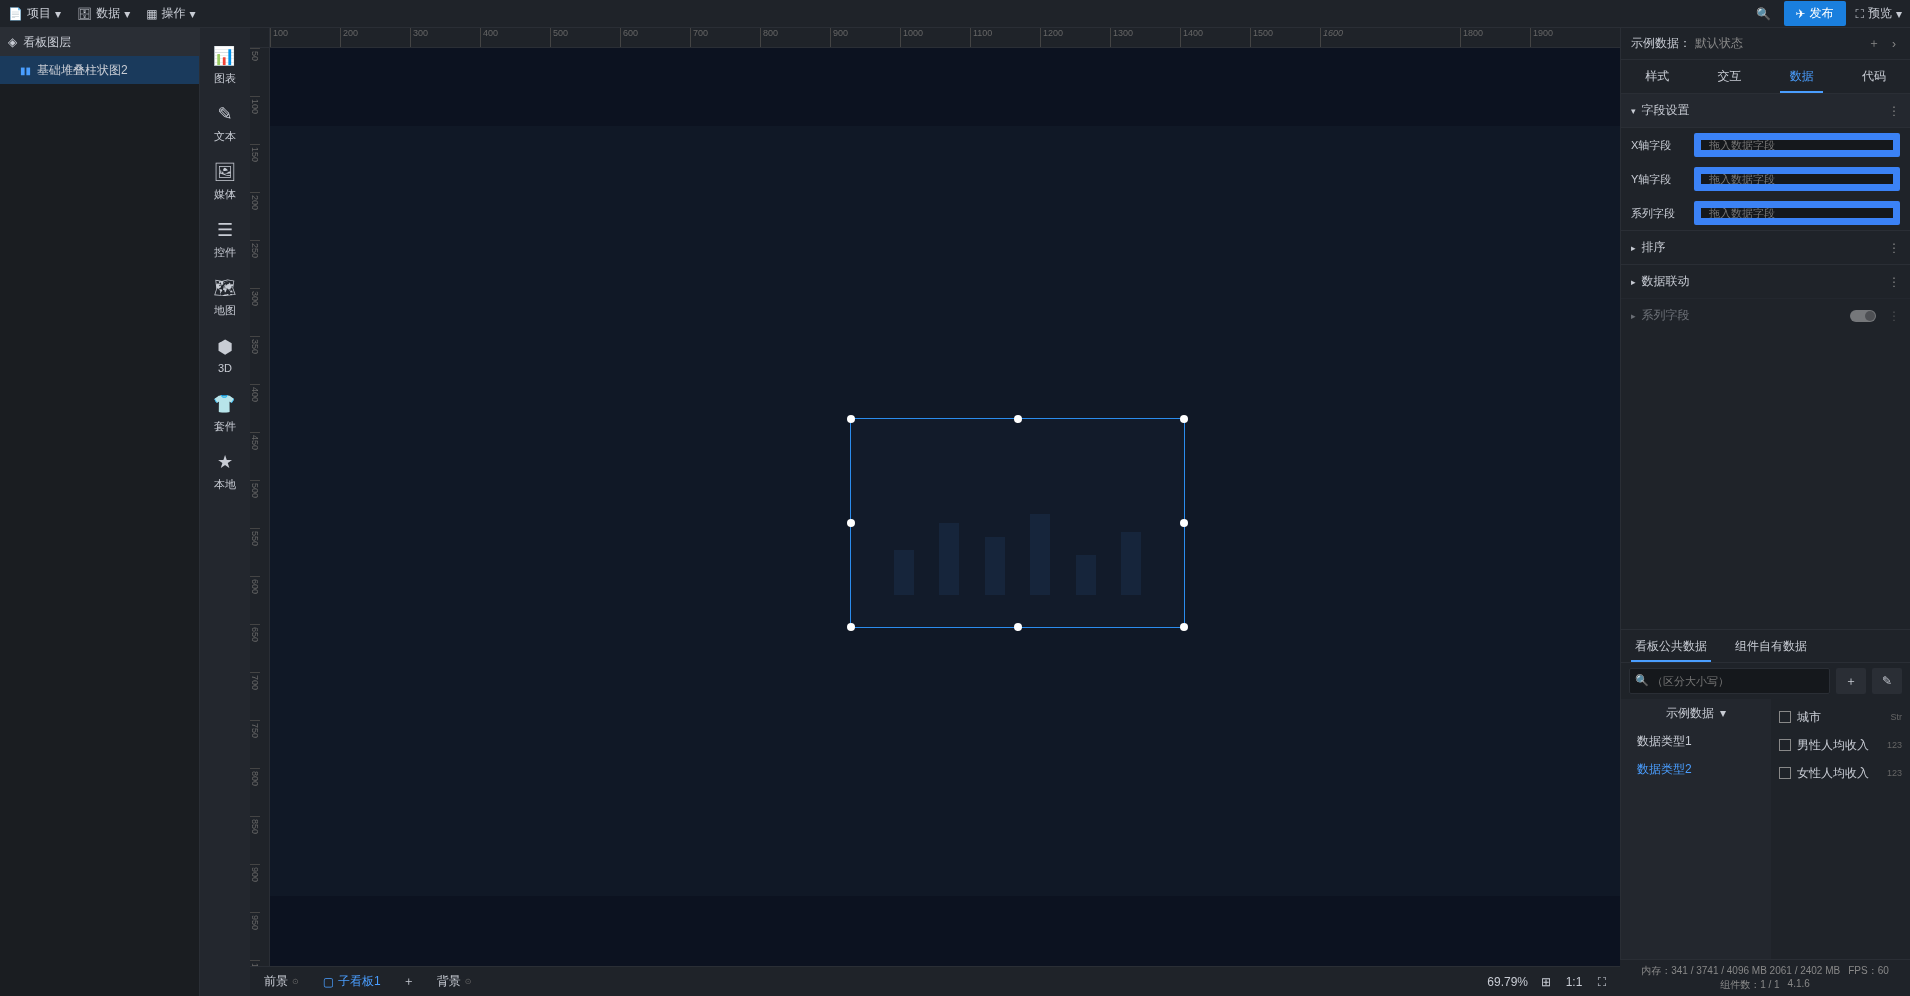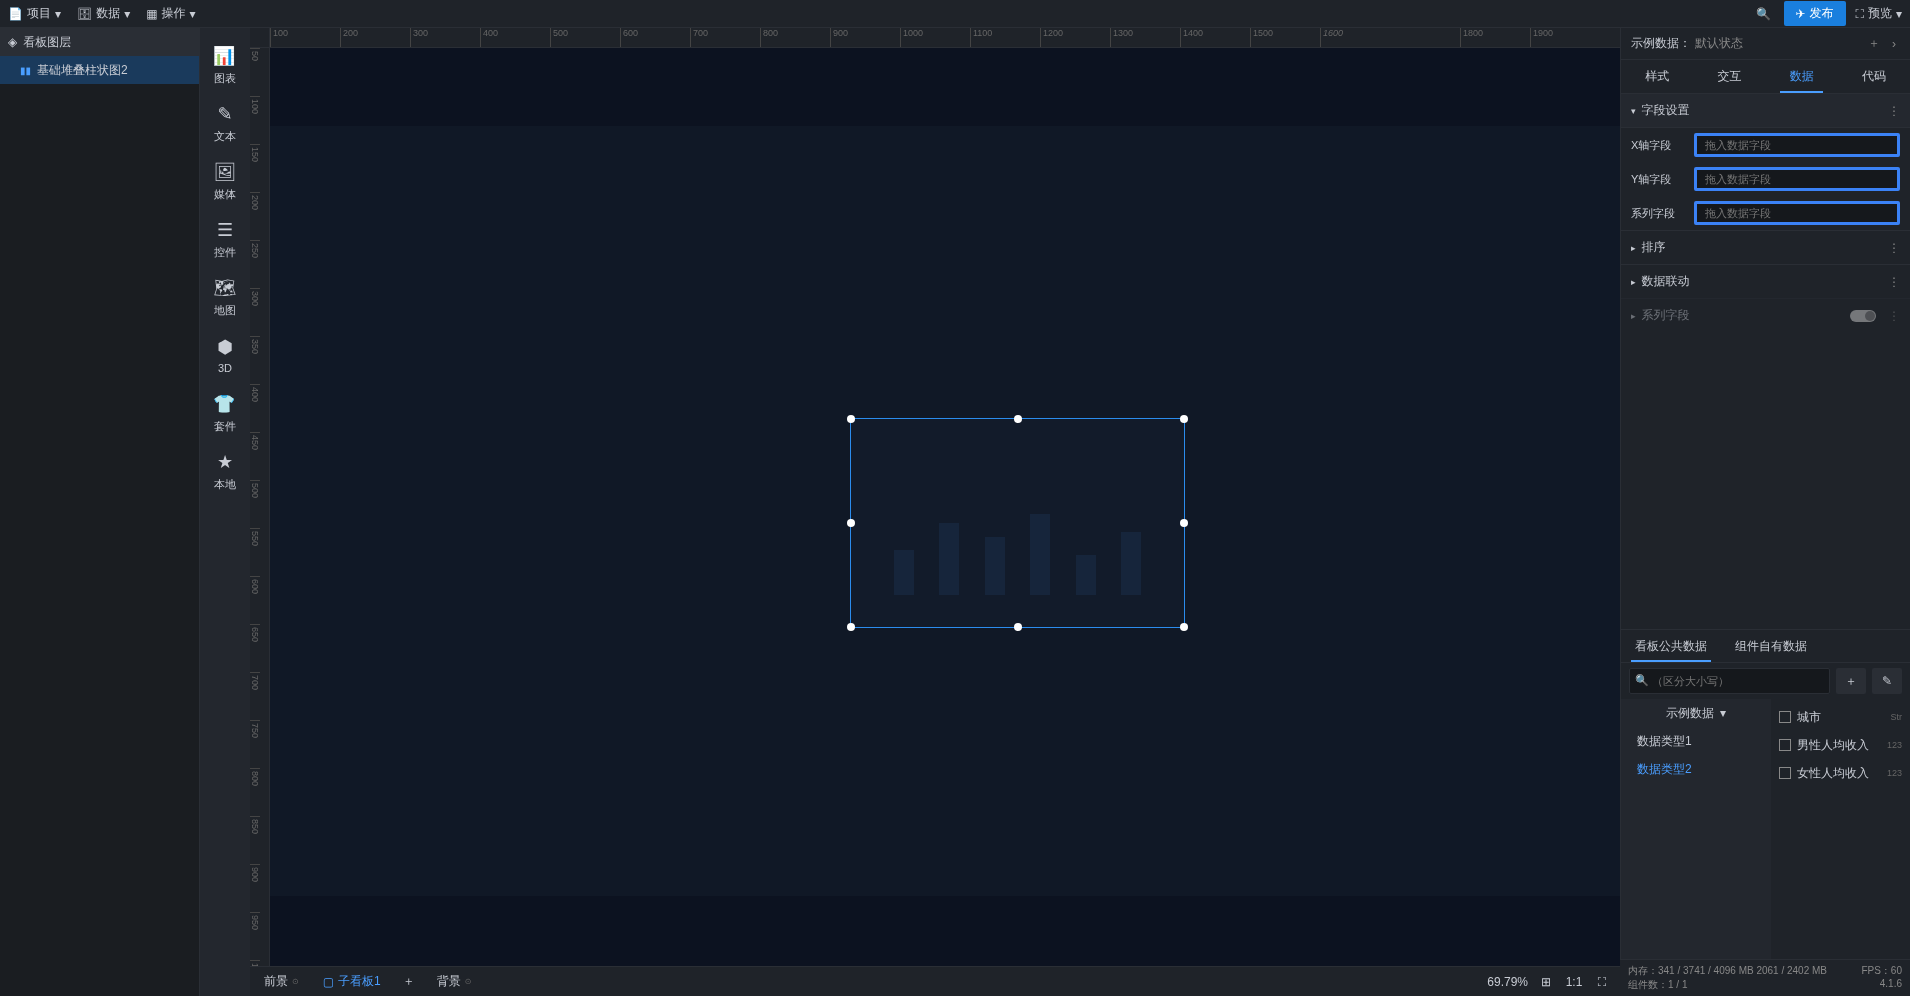--- a/index.html
+++ b/index.html
@@ -255,21 +255,21 @@
   height: 34px;
   display: flex;
   align-items: center;
   padding: 0 10px;
   gap: 8px;
 }
 .field-row .flabel { width: 55px; font-size: 11px; }
 .field-row .finput {
   flex: 1;
   background: #15181c;
-  border: 3px solid #3b82f6;
+  border: 7px solid #3b82f6;
   border-radius: 2px;
   height: 24px;
   color: #555;
   padding: 0 8px;
   font-size: 11px;
 }
 
 .collapse-row {
   height: 34px;
   display: flex;
@@ -381,21 +381,21 @@
   position: absolute;
   right: 0;
   bottom: 0;
   width: 290px;
   background: #1f2329;
   border-top: 1px solid #2a2e35;
   padding: 4px 8px;
   font-size: 10px;
   color: #888;
 }
-.status-bar .srow { display:flex; justify-content:space-between;gap:8px; }
+.status-bar .srow { display:flex; justify-content:center;gap:8px; }
 </style>
 </head>
 <body>
 
 <div class="top-bar">
   <div class="menu-group">
     <div class="menu-item">
       <span>📄</span>
       <span>项目</span>
       <span>▾</span>

